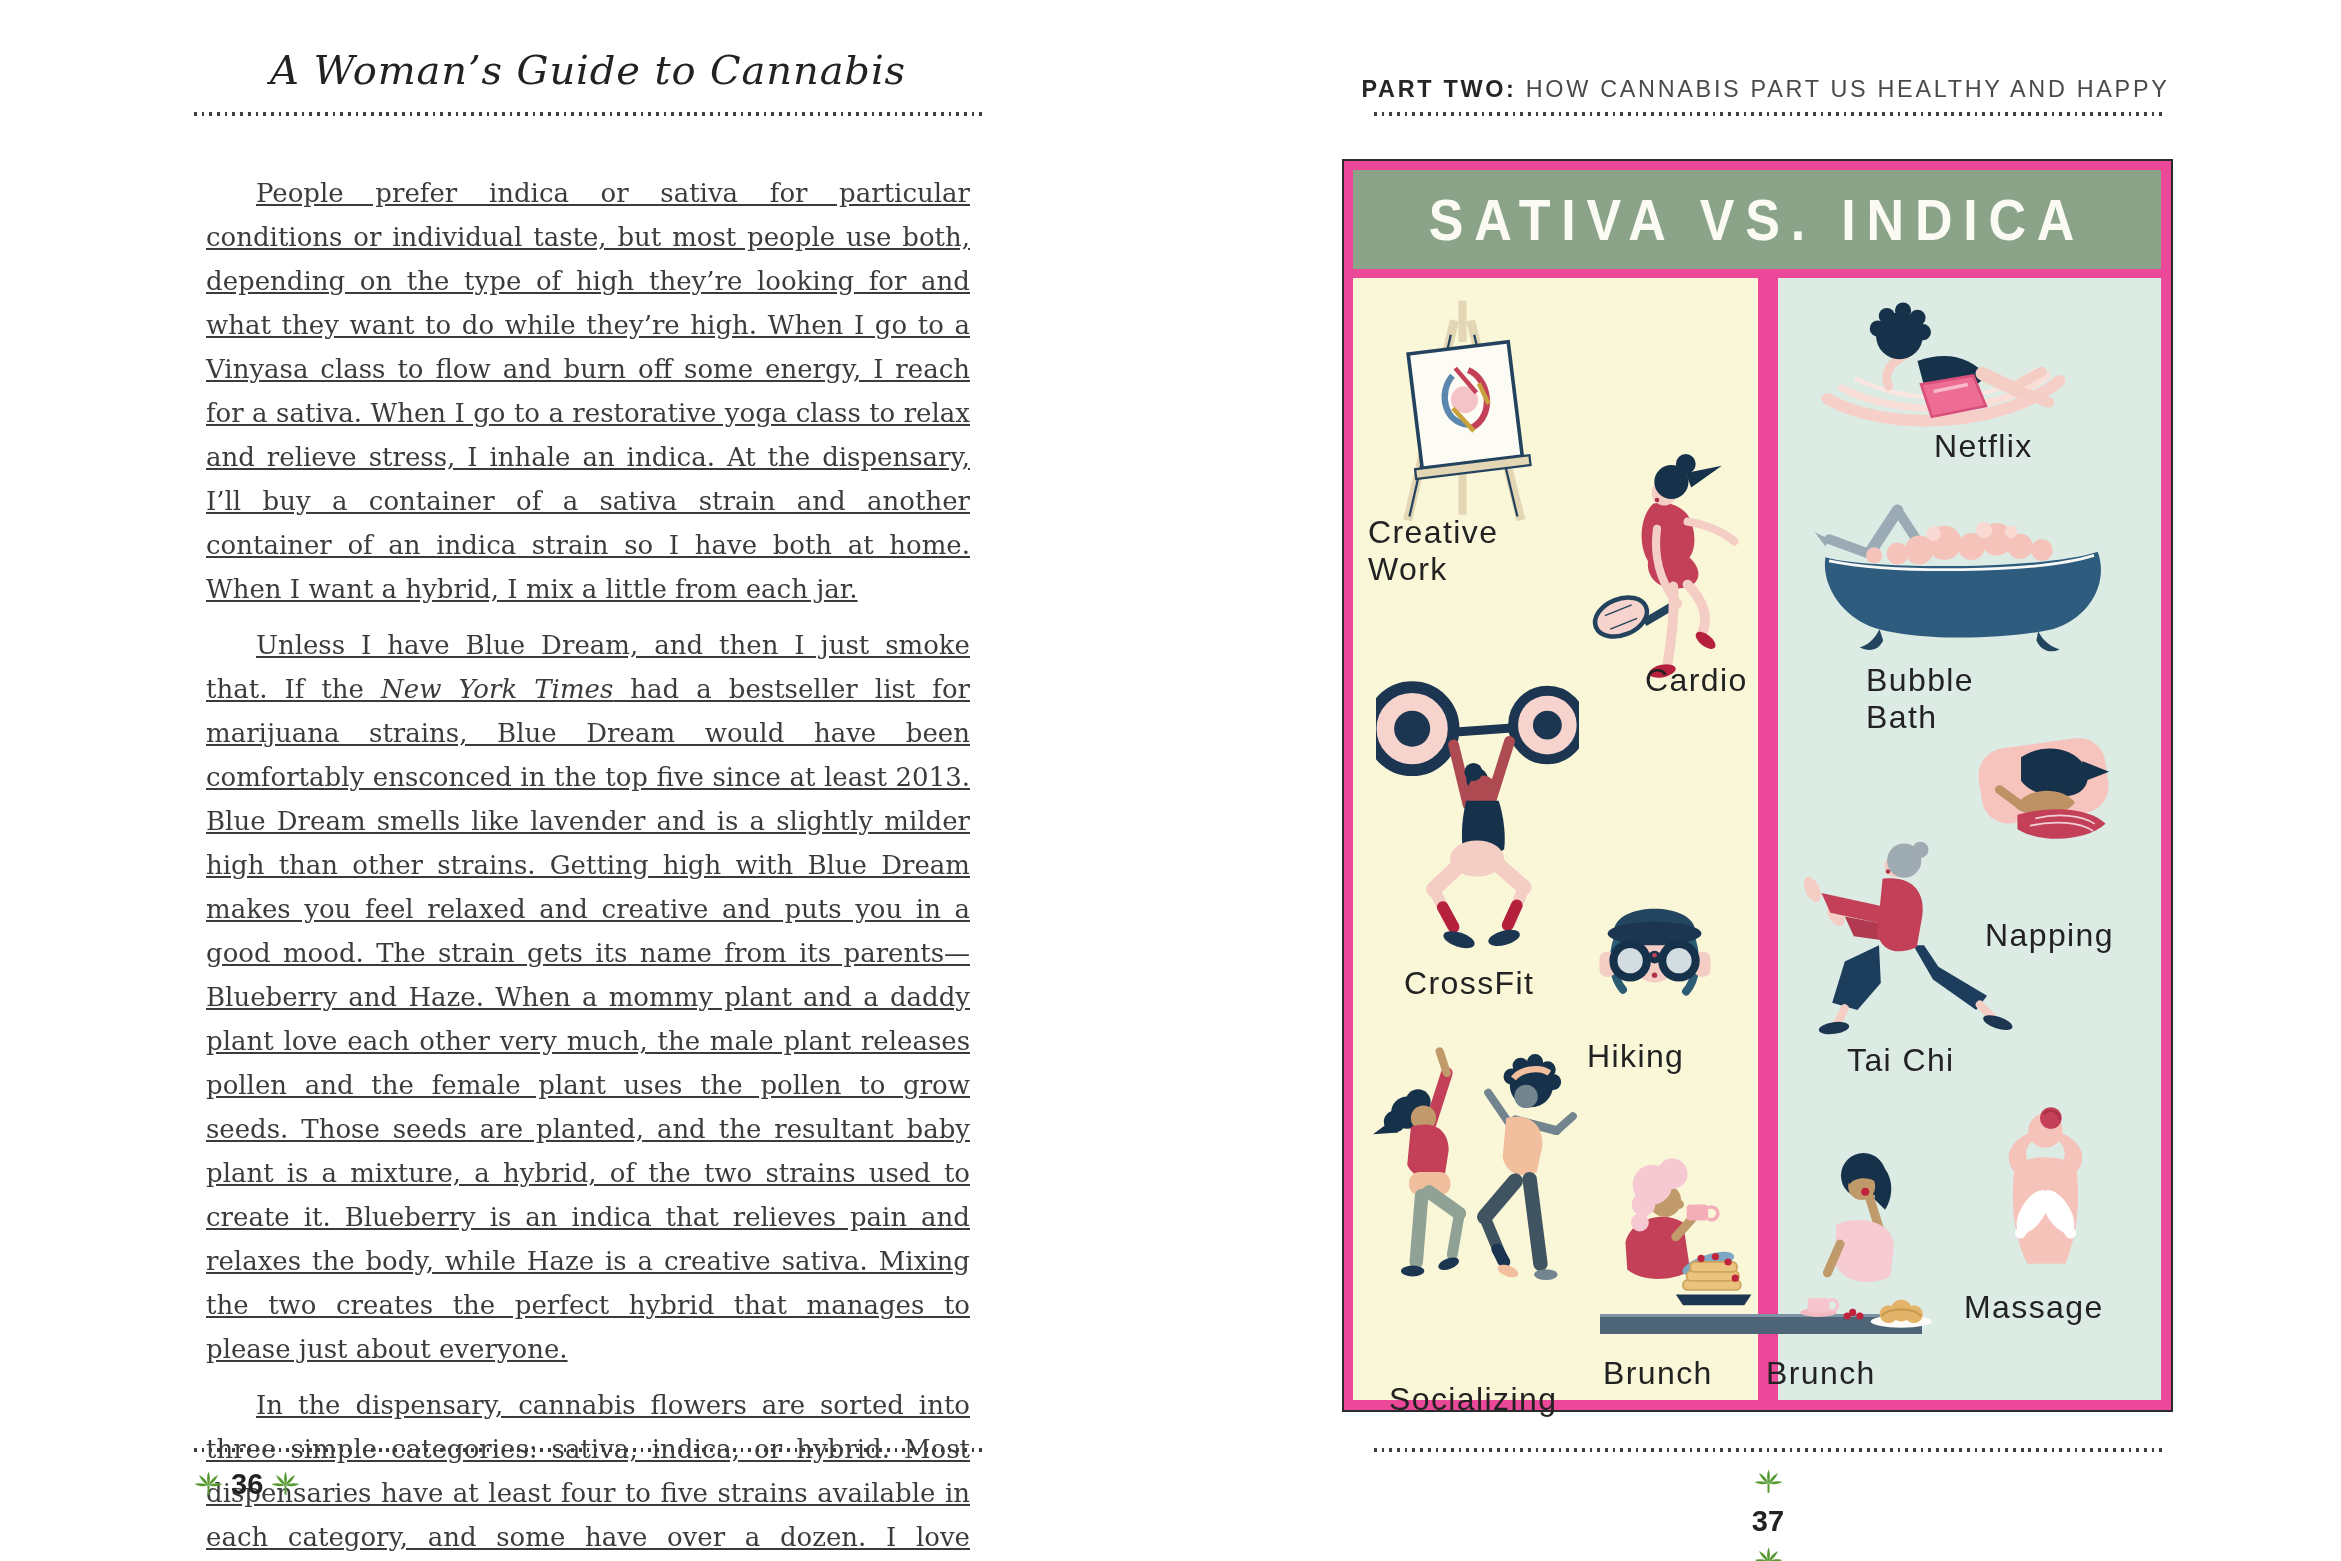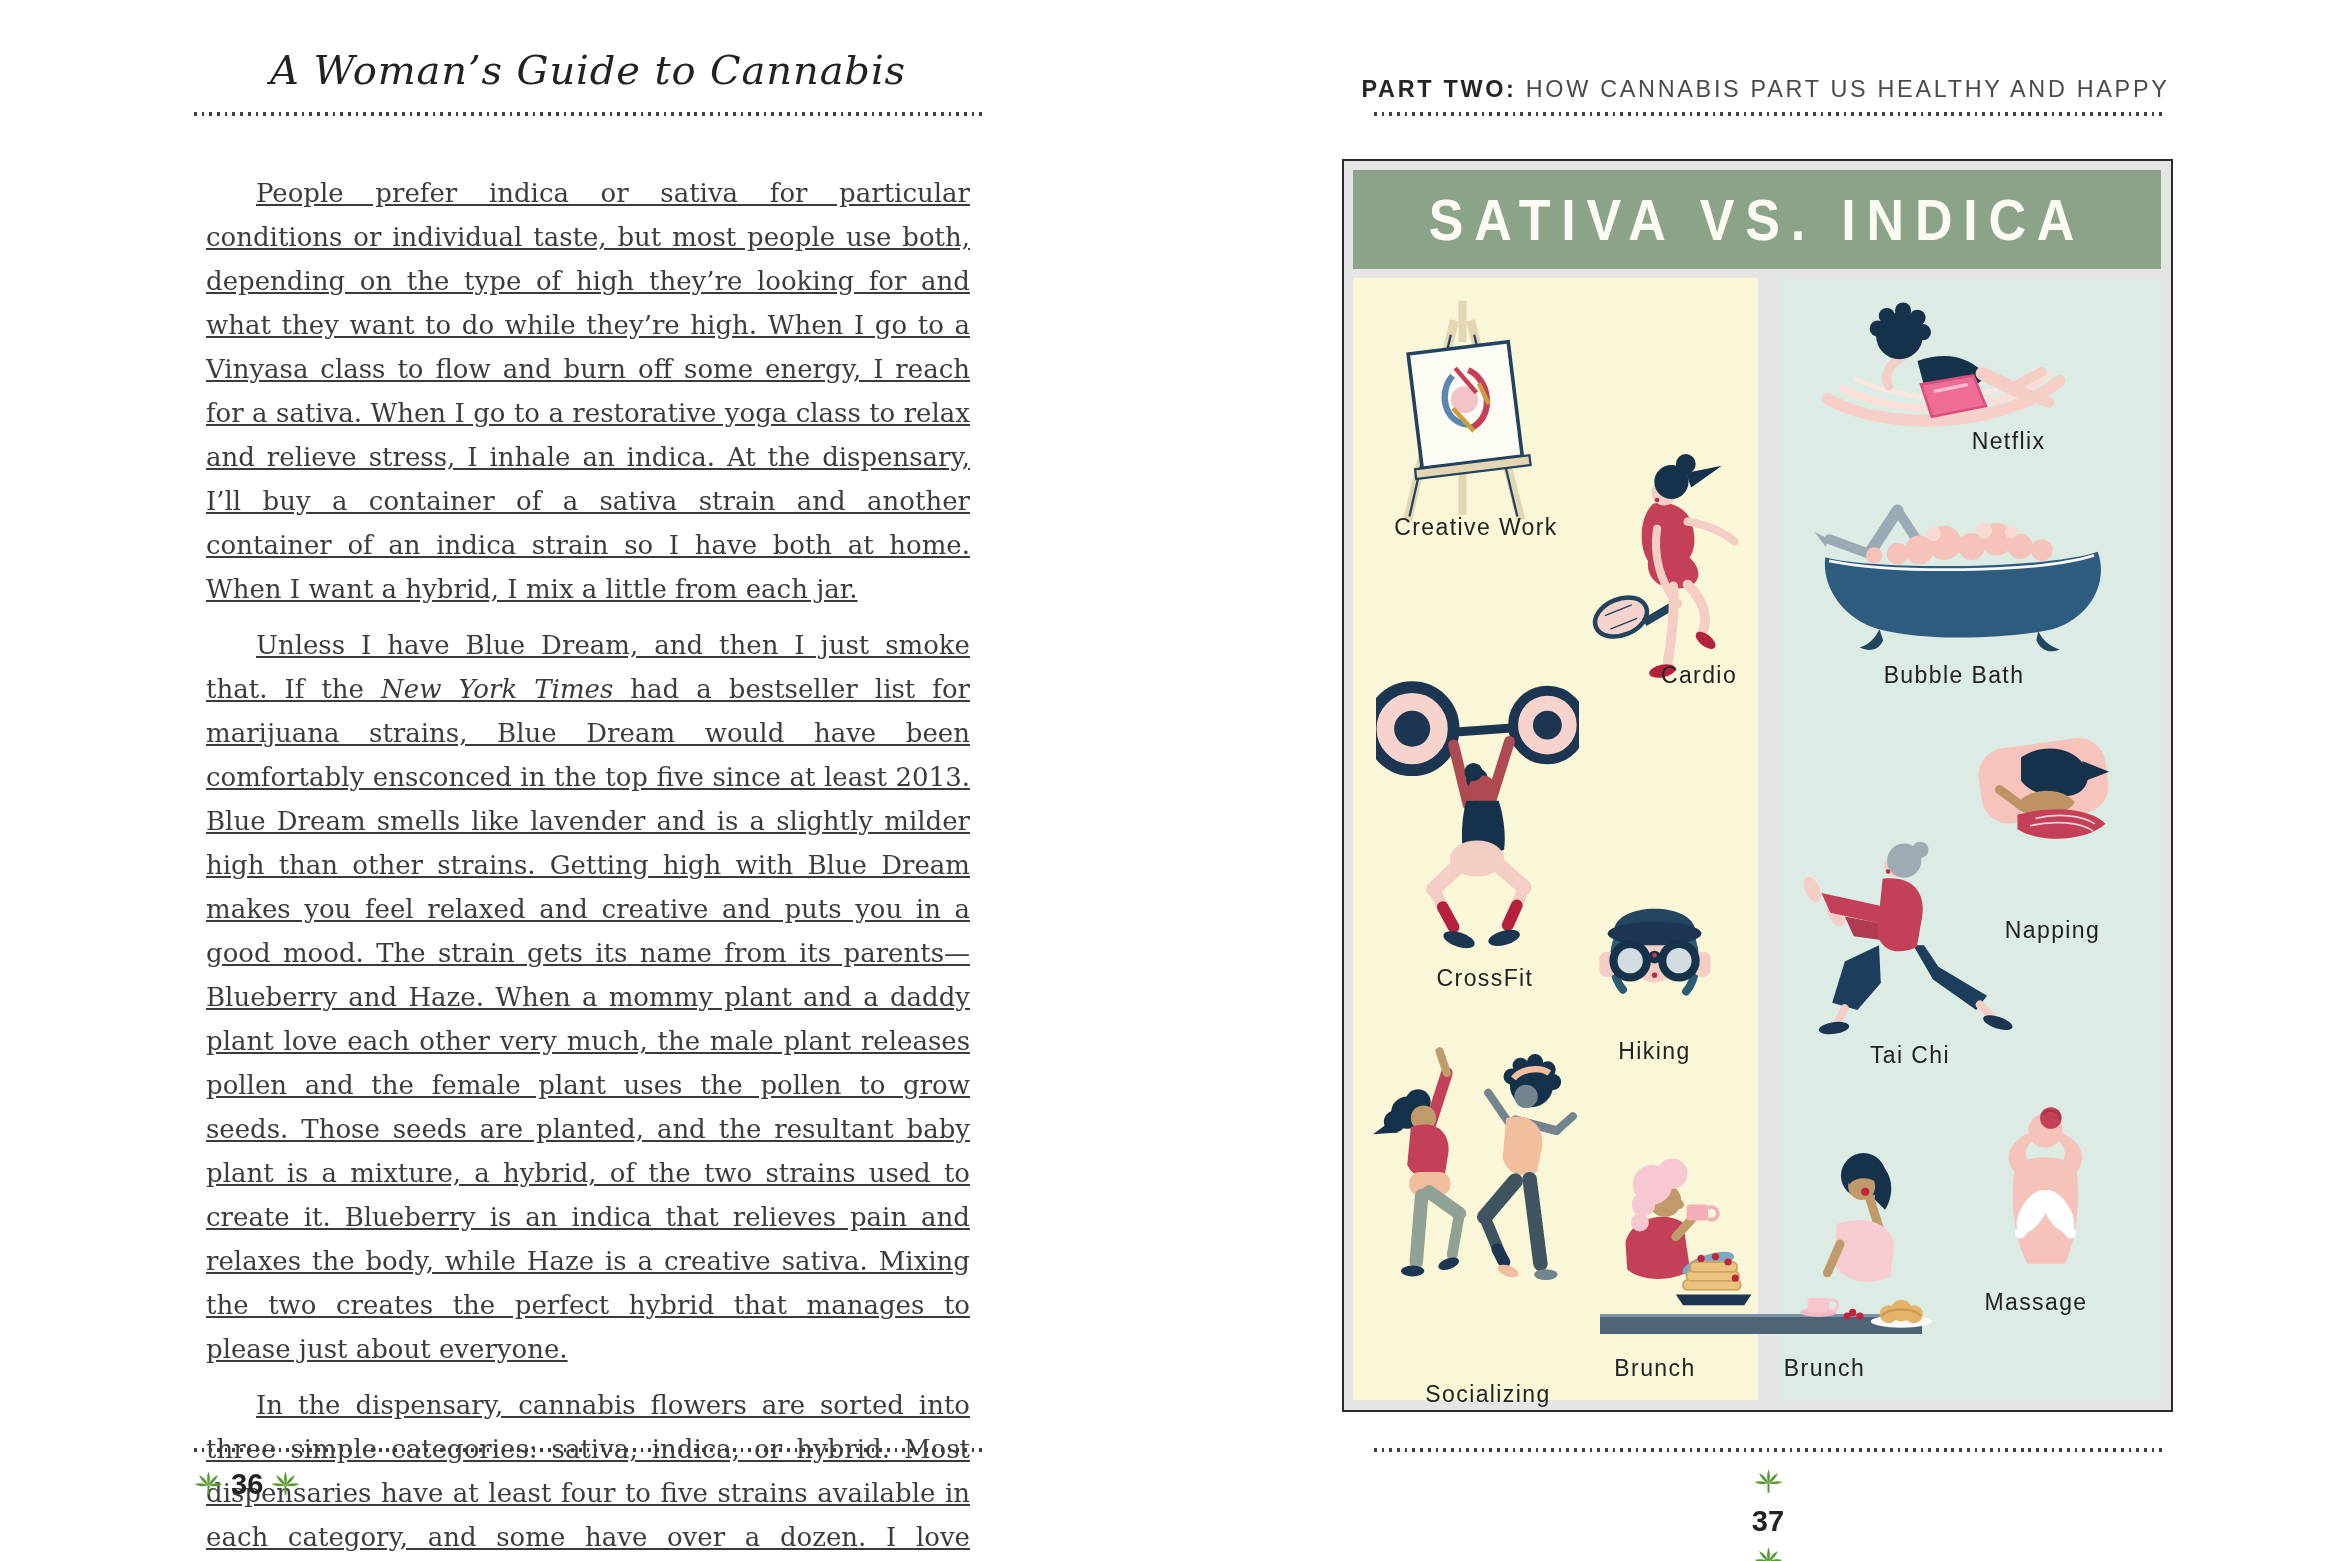--- a/index.html
+++ b/index.html
@@ -22,32 +22,32 @@
     letter-spacing:2.7px;color:#4a4a4a;}
   .part-header b{color:#252525;}
   
   .pageno{display:flex;align-items:center;justify-content:flex-start;gap:8px;
     font-size:29px;font-weight:bold;color:#222;}
   .pn-l{left:194px;top:1468px;width:788px;}
   .pn-r{left:1374px;top:1468px;width:788px;flex-direction:column;}
   .leaf{width:29px;height:29px;}
   
   .card{left:1342px;top:159px;width:831px;height:1253px;border:2.7px solid #2b2b2b;
-        background:#e5e5e5;box-sizing:border-box;}
+        background:#ec4899;box-sizing:border-box;}
   .card-inner{position:relative;width:826px;height:1248px;}
   .banner{position:absolute;left:9px;top:9px;width:808px;height:99px;background:#8ba489;
     display:flex;align-items:center;justify-content:center;}
   .banner span{color:#fbfbf4;font-weight:bold;font-size:52px;letter-spacing:10.8px;
     transform:scaleY(1.12);white-space:nowrap;}
   .col{position:absolute;top:117px;height:1122px;}
   .col-sativa{left:9px;width:405px;background:#faf7d8;}
   .col-indica{left:434px;width:383px;background:#dcebe4;}
   .fig{position:absolute;}
   .lbl{position:absolute;font-family:"Liberation Sans",sans-serif;font-weight:300;
-    font-size:23px;letter-spacing:1.4px;color:#222;text-align:center;}
+    font-size:32px;letter-spacing:1.4px;color:#222;}
   .table-bar{position:absolute;left:256px;top:1153px;width:322px;height:20px;background:#4e6577;
     border-top:3.6px solid #7b93a3;box-sizing:border-box;z-index:3;}
   .fig svg{display:block;width:100%;height:100%;}
 </style>
 </head>
 <body>
 
 <div id="canvas">
 
   <div class="abs script-header">A Woman’s Guide to Cannabis</div>

